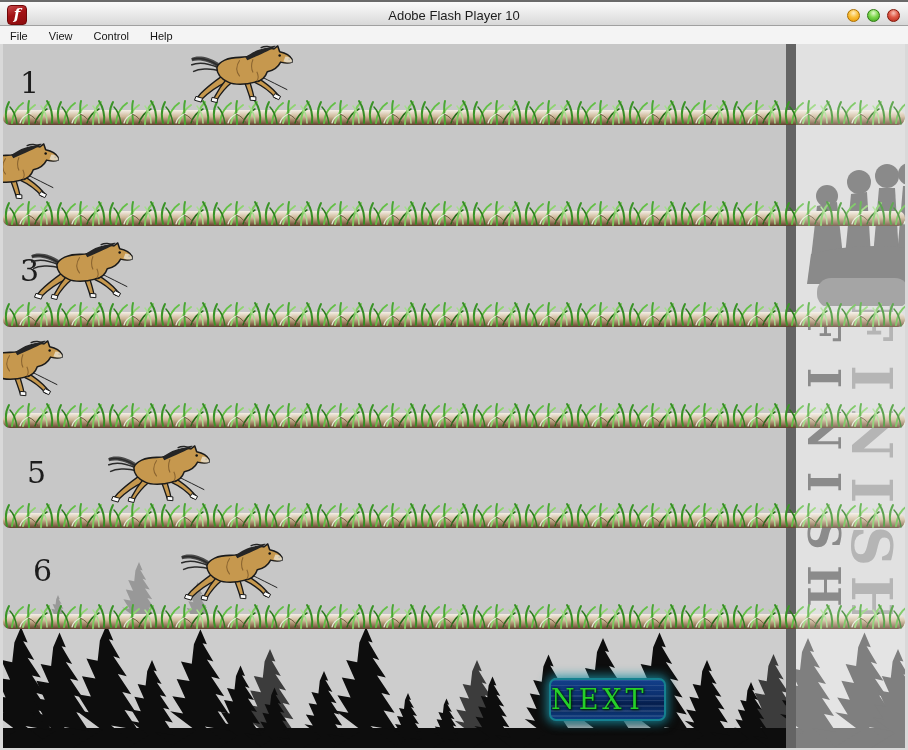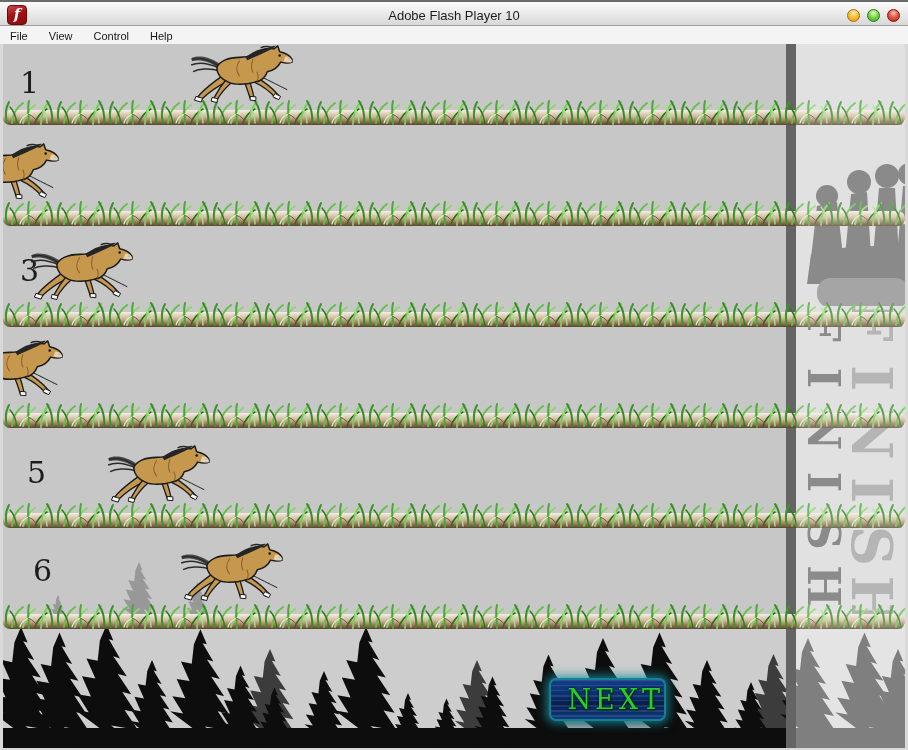--- a/index.html
+++ b/index.html
@@ -67,21 +67,21 @@
   
   .next-btn{
     position:absolute;left:546px;top:634px;width:117px;height:43px;z-index:9;
     border-radius:7px;box-sizing:border-box;
     border:2px solid #15808f;
     background-image:
       repeating-linear-gradient(180deg,rgba(255,255,255,.10) 0 1.5px,rgba(0,0,0,0) 1.5px 5px),
       linear-gradient(180deg,#123f8a 0%,#0b2f6e 40%,#061f4e 60%,#0d3b7f 100%);
     box-shadow:0 0 10px 3px rgba(30,150,170,.75),4px 5px 8px rgba(0,0,0,.55);
     color:#25d02a;font-family:"DejaVu Serif",serif;font-size:27px;
-    letter-spacing:4px;text-align:right;line-height:39px;
+    letter-spacing:4px;text-align:left;line-height:39px;
     text-shadow:1px 1px 2px #002a00,0 0 3px rgba(0,0,0,.7);
     cursor:pointer;padding:0;
   }
 </style>
 </head>
 <body>
 
 <svg width="0" height="0" style="position:absolute">
   <defs>
     <linearGradient id="dirtgrad" x1="0" y1="0" x2="0" y2="1">

